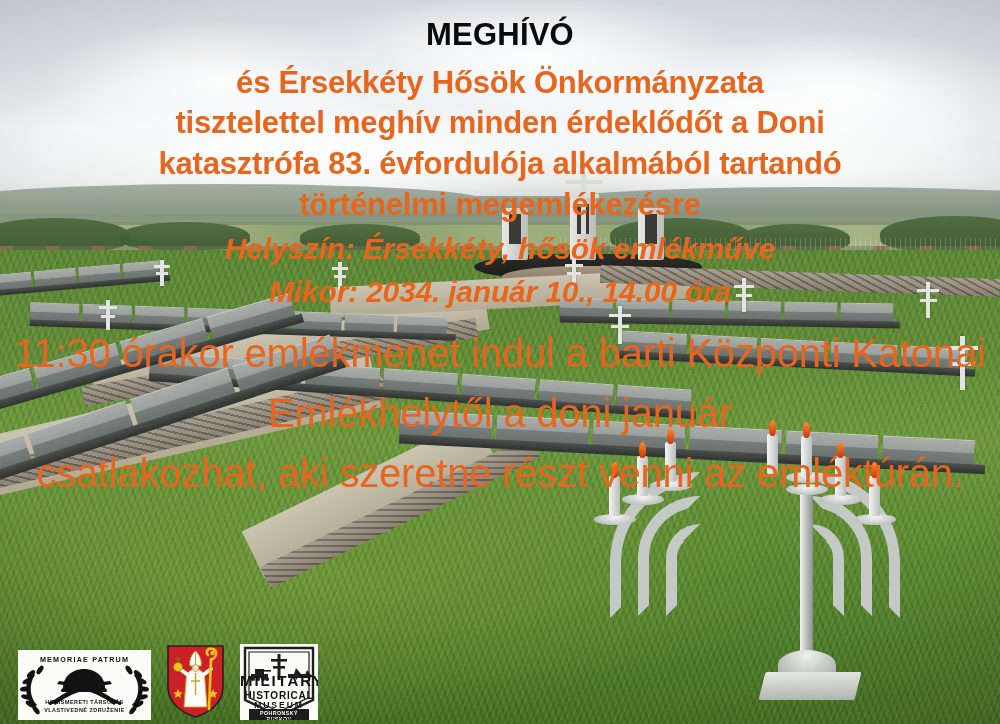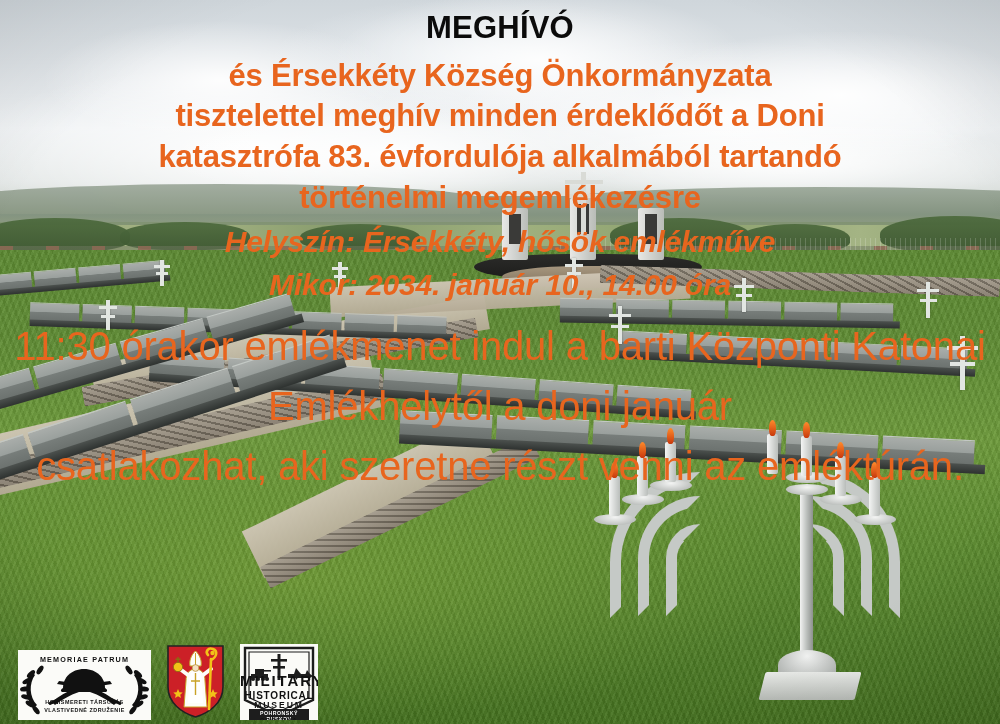--- a/index.html
+++ b/index.html
@@ -191,21 +191,21 @@
   .vignette {
     position:absolute; inset:0;
     background:radial-gradient(ellipse 95% 95% at 50% 48%, rgba(0,0,0,0) 55%, rgba(0,0,0,.18) 100%);
     pointer-events:none;
   }
 
   
   .overlay {
     position:absolute; inset:0;
     display:flex; flex-direction:column; align-items:center;
-    padding-top:9px;
+    padding-top:16px;
   }
   .t-title {
     font-size:31px; font-weight:bold; color:#0b0b0b;
     letter-spacing:.2px; line-height:1.12; margin-top:2px;
   }
   .t-head {
     font-size:31px; font-weight:bold; line-height:1.31;
     text-align:center; letter-spacing:-.2px;
   }
   .t-head div { white-space:nowrap; }
@@ -454,21 +454,21 @@
     </div>
 
     <div class="vignette"></div>
   </div>
 
   <div class="overlay">
 
     <div class="t-title">MEGHÍVÓ</div>
 
     <div class="t-head" style="color:#e8651e; margin-top:10px;">
-      <div>és Érsekkéty Község Önkormányzata</div>
+      <div>és Érsekkéty Hősök Önkormányzata</div>
       <div>tisztelettel meghív minden érdeklődőt a Doni</div>
       <div>katasztrófa 83. évfordulója alkalmából tartandó</div>
       <div>történelmi megemlékezésre</div>
     </div>
 
     <div class="t-italic" style="color:#e8651e;">
       <div>Helyszín: Érsekkéty, hősök emlékműve</div>
       <div>Mikor: 2034. január 10., 14.00 óra</div>
     </div>
 

